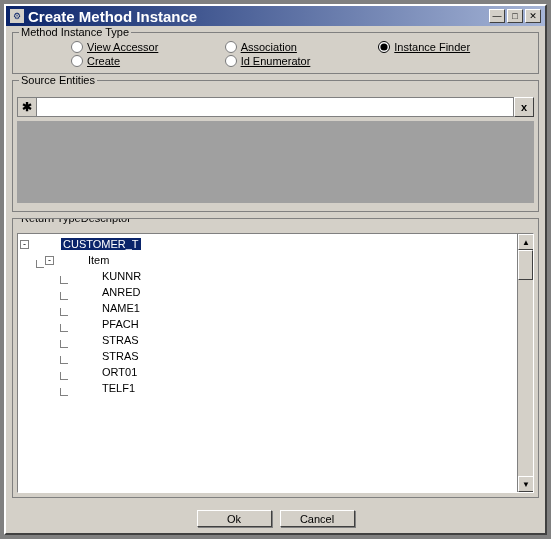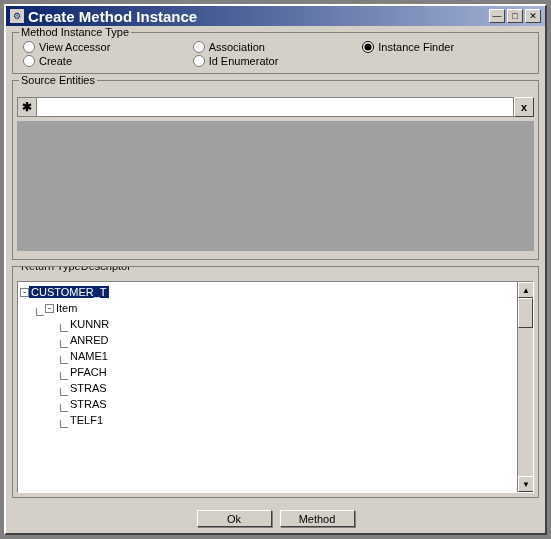--- a/index.html
+++ b/index.html
@@ -93,22 +93,23 @@
       padding: 6px;
       display: flex;
       flex-direction: column;
       gap: 6px;
       overflow: hidden;
     }
 
     .group-box {
       border: 1px solid #808080;
       position: relative;
-      padding: 4px 6px 6px 10px;
-      background: #d4d0c8;
+      padding: 4px 6px 6px 16px;
+      background: #d4d0c8;
+      text-decoration: underline;
     }
 
     .group-box-label {
       position: absolute;
       top: -7px;
       left: 6px;
       background: #d4d0c8;
       padding: 0 2px;
       font-size: 11px;
       color: #000;
@@ -118,20 +119,21 @@
       display: flex;
       flex-wrap: wrap;
       gap: 2px 0;
       padding-top: 4px;
     }
 
     .radio-row {
       display: flex;
       width: 100%;
       gap: 0;
+      margin-left: 42px;
     }
 
     .radio-item {
       display: flex;
       align-items: center;
       gap: 4px;
       width: 33.33%;
       min-width: 140px;
     }
 
@@ -146,21 +148,21 @@
       color: #000;
       cursor: pointer;
     }
 
     .source-entities-box {
       border: 1px solid #808080;
       position: relative;
       padding: 16px 4px 4px 4px;
       background: #d4d0c8;
       flex-shrink: 0;
-      height: 180px;
+      height: 132px;
     }
 
     .source-entities-label {
       position: absolute;
       top: -7px;
       left: 6px;
       background: #d4d0c8;
       padding: 0 2px;
       font-size: 11px;
       color: #000;
@@ -308,20 +310,21 @@
 
     .node-row {
       display: flex;
       align-items: center;
       height: 16px;
     }
 
     .node-text {
       padding: 0 2px;
       font-size: 11px;
+      margin-left: 32px;
     }
 
     .node-text.selected-text {
       background: #0a246a;
       color: white;
     }
 
     .bottom-bar {
       display: flex;
       justify-content: center;
@@ -441,34 +444,38 @@
               <div class="node-row">
                 <div style="width:8px; border-left:1px solid #808080; border-bottom:1px solid #808080; height:8px; flex-shrink:0; align-self:flex-start; margin-top:8px;"></div>
                 <span class="node-text">STRAS</span>
               </div>
               <div class="node-row">
                 <div style="width:8px; border-left:1px solid #808080; border-bottom:1px solid #808080; height:8px; flex-shrink:0; align-self:flex-start; margin-top:8px;"></div>
                 <span class="node-text">STRAS</span>
               </div>
               <div class="node-row">
                 <div style="width:8px; border-left:1px solid #808080; border-bottom:1px solid #808080; height:8px; flex-shrink:0; align-self:flex-start; margin-top:8px;"></div>
+                <span class="node-text">ORT01</span>
+              </div>
+              <div class="node-row">
+                <div style="width:8px; border-left:1px solid #808080; border-bottom:1px solid #808080; height:8px; flex-shrink:0; align-self:flex-start; margin-top:8px;"></div>
                 <span class="node-text">TELF1</span>
               </div>
             </div>
           </div>
         </div>
         <div class="scrollbar-v">
           <div class="scroll-btn">▲</div>
           <div class="scroll-track">
             <div class="scroll-thumb"></div>
           </div>
           <div class="scroll-btn">▼</div>
         </div>
       </div>
     </div>
 
   </div>
 
   <div class="bottom-bar">
     <button class="dialog-btn">Ok</button>
-    <button class="dialog-btn">Method</button>
+    <button class="dialog-btn">Cancel</button>
   </div>
 </div>
 
 </body></html>

